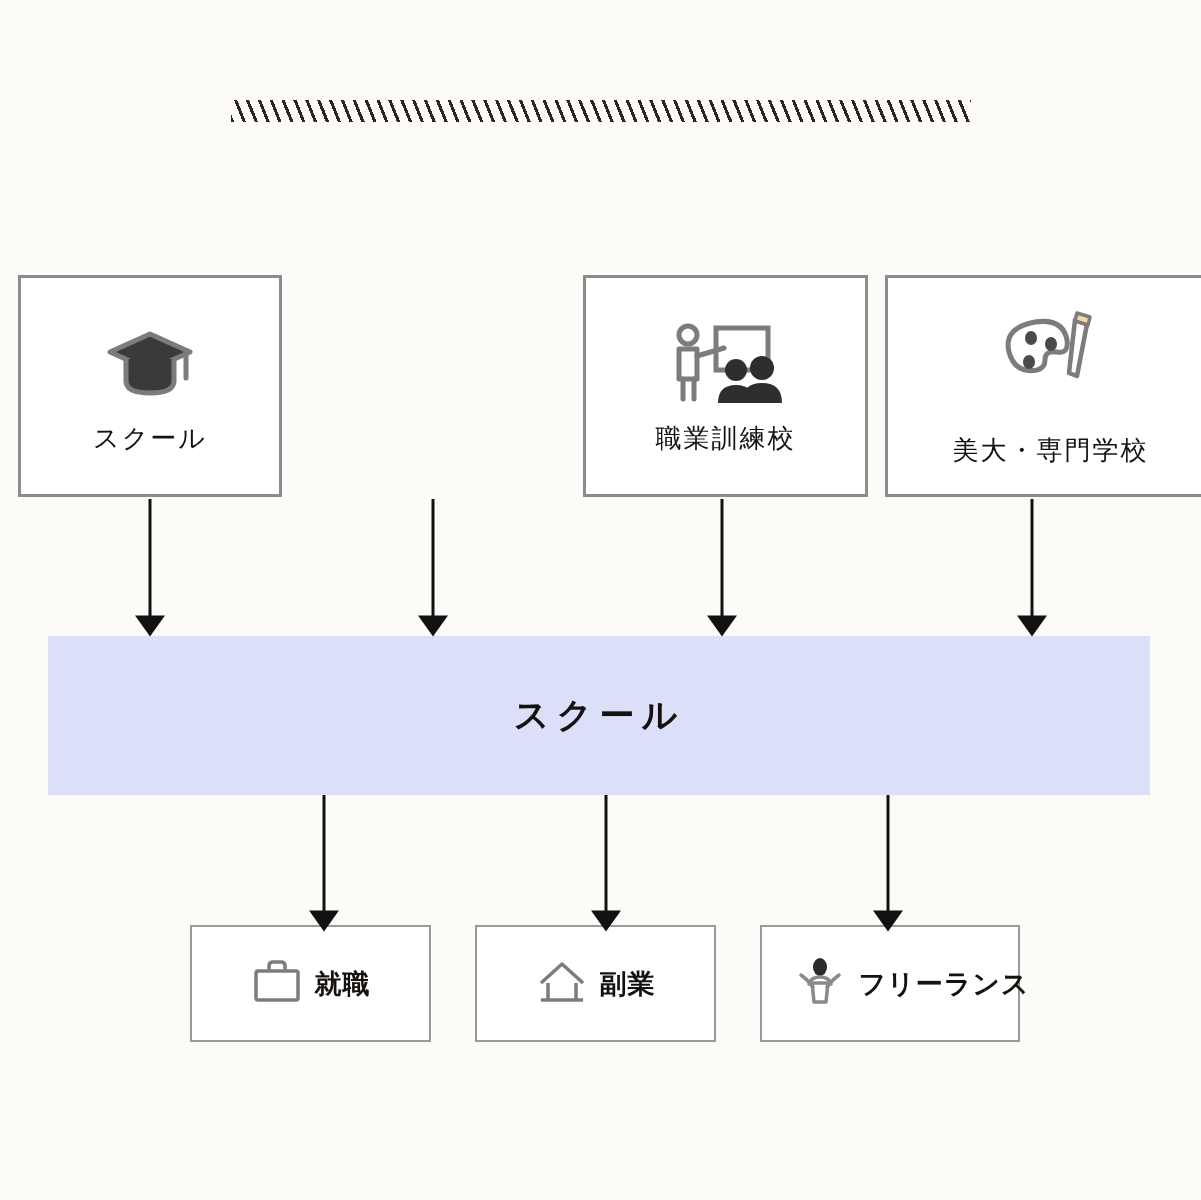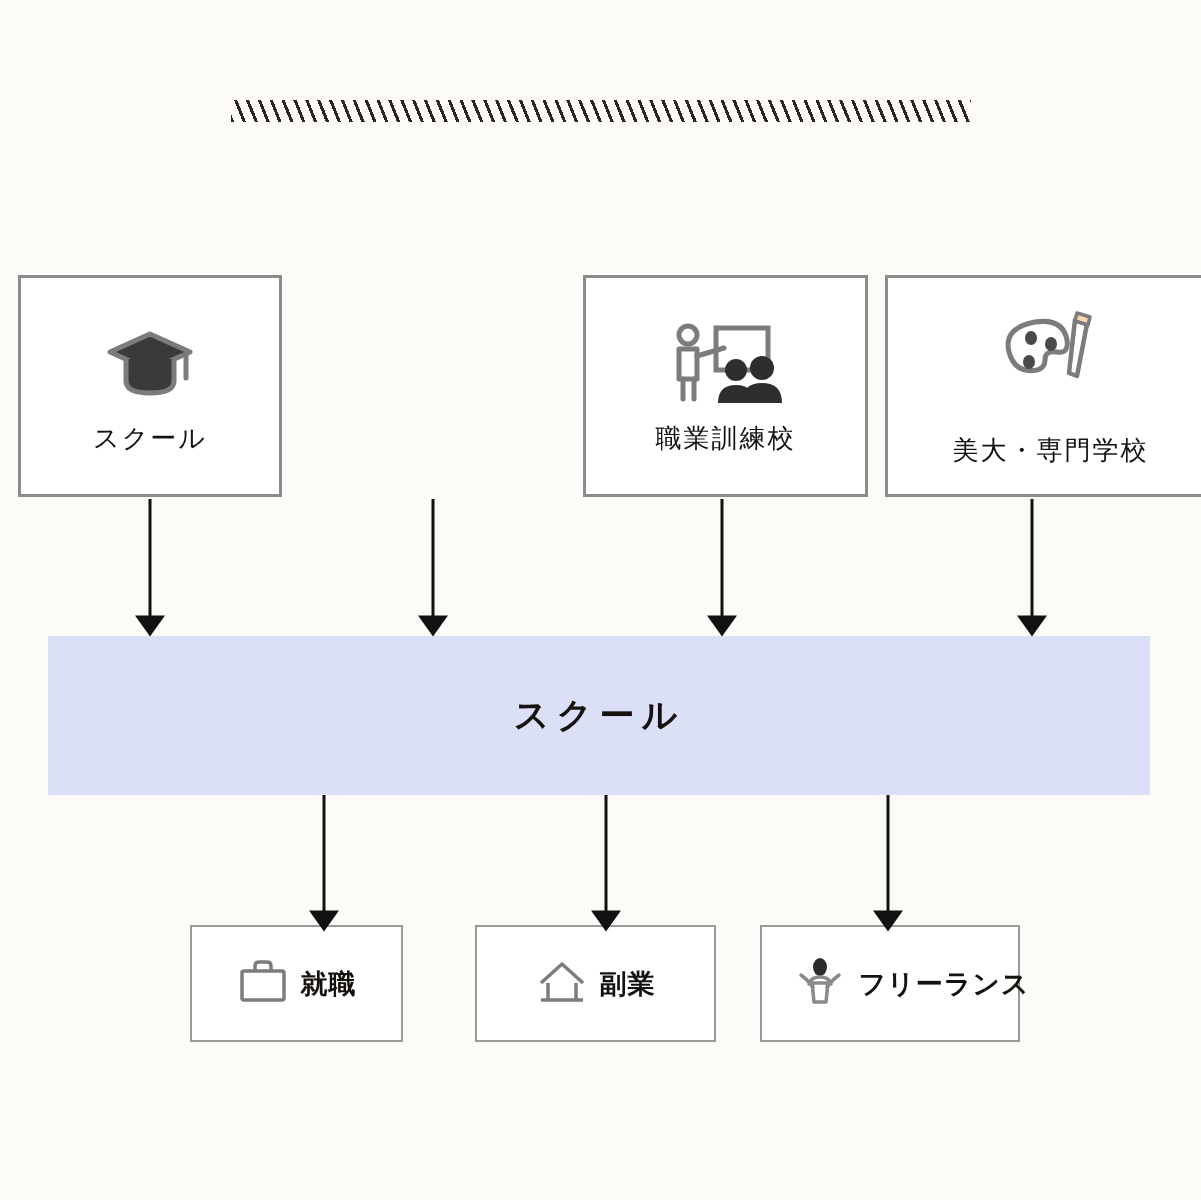--- a/index.html
+++ b/index.html
@@ -103,21 +103,21 @@
     justify-content: center;
     gap: 12px;
   }
   .card-h .card-label {
     font-size: 27px;
     font-weight: 700;
     color: #14110E;
     letter-spacing: 1px;
     white-space: nowrap;
   }
-  #card-job     { left: 190px; top: 925px; width: 213px; height: 117px; }
+  #card-job     { left: 190px; top: 925px; width: 241px; height: 117px; }
   #card-side    { left: 475px; top: 925px; width: 241px; height: 117px; }
   #card-free    { left: 760px; top: 925px; width: 260px; height: 117px; padding-left: 44px; }
 
   
   #arrow-layer {
     position: absolute;
     left: 0; top: 0;
     width: 1201px; height: 1200px;
     pointer-events: none;
   }

